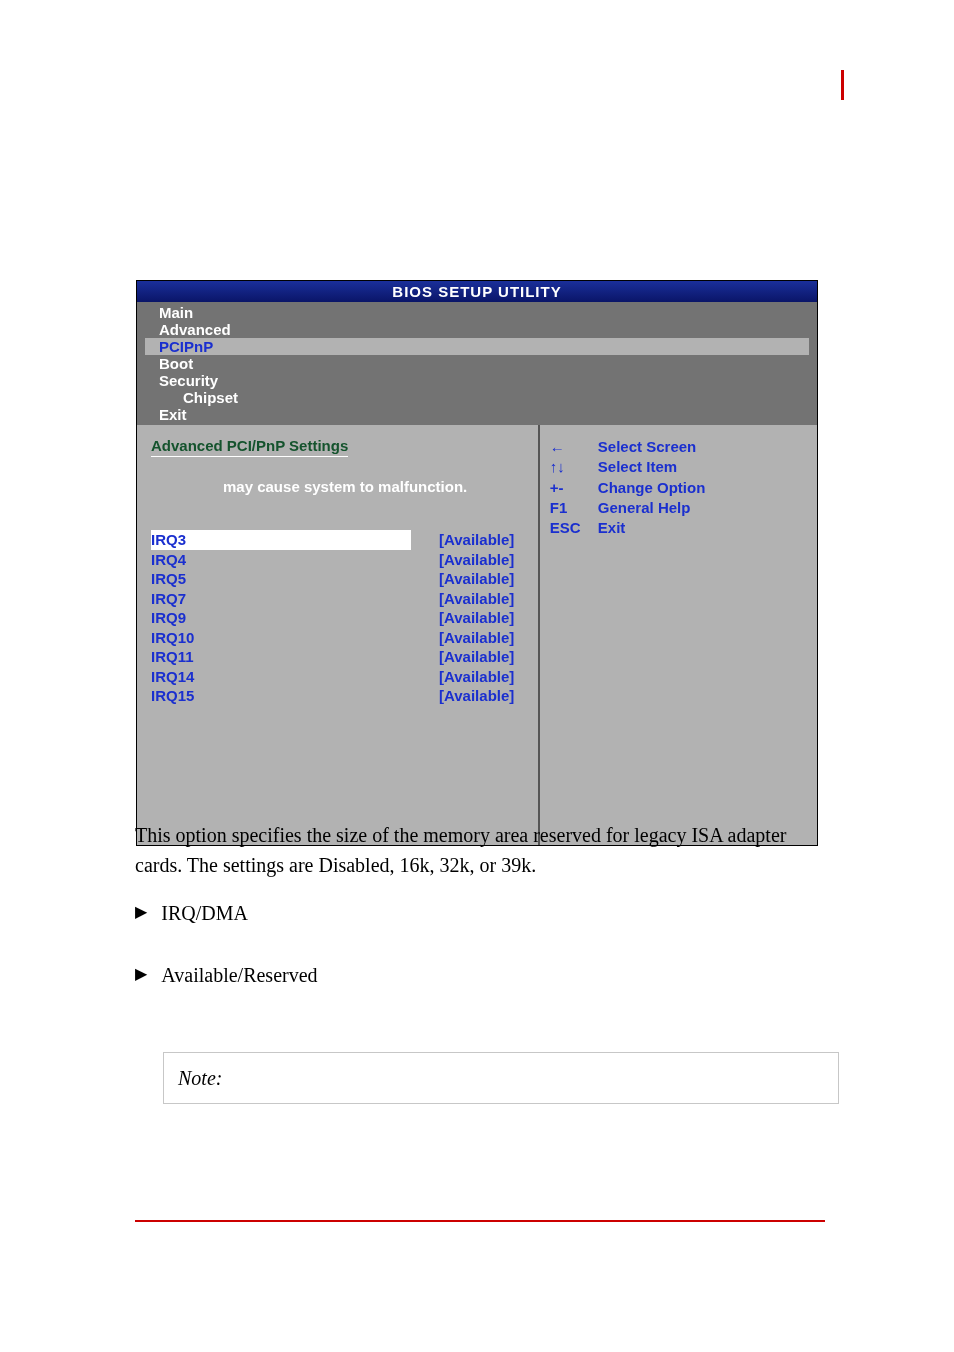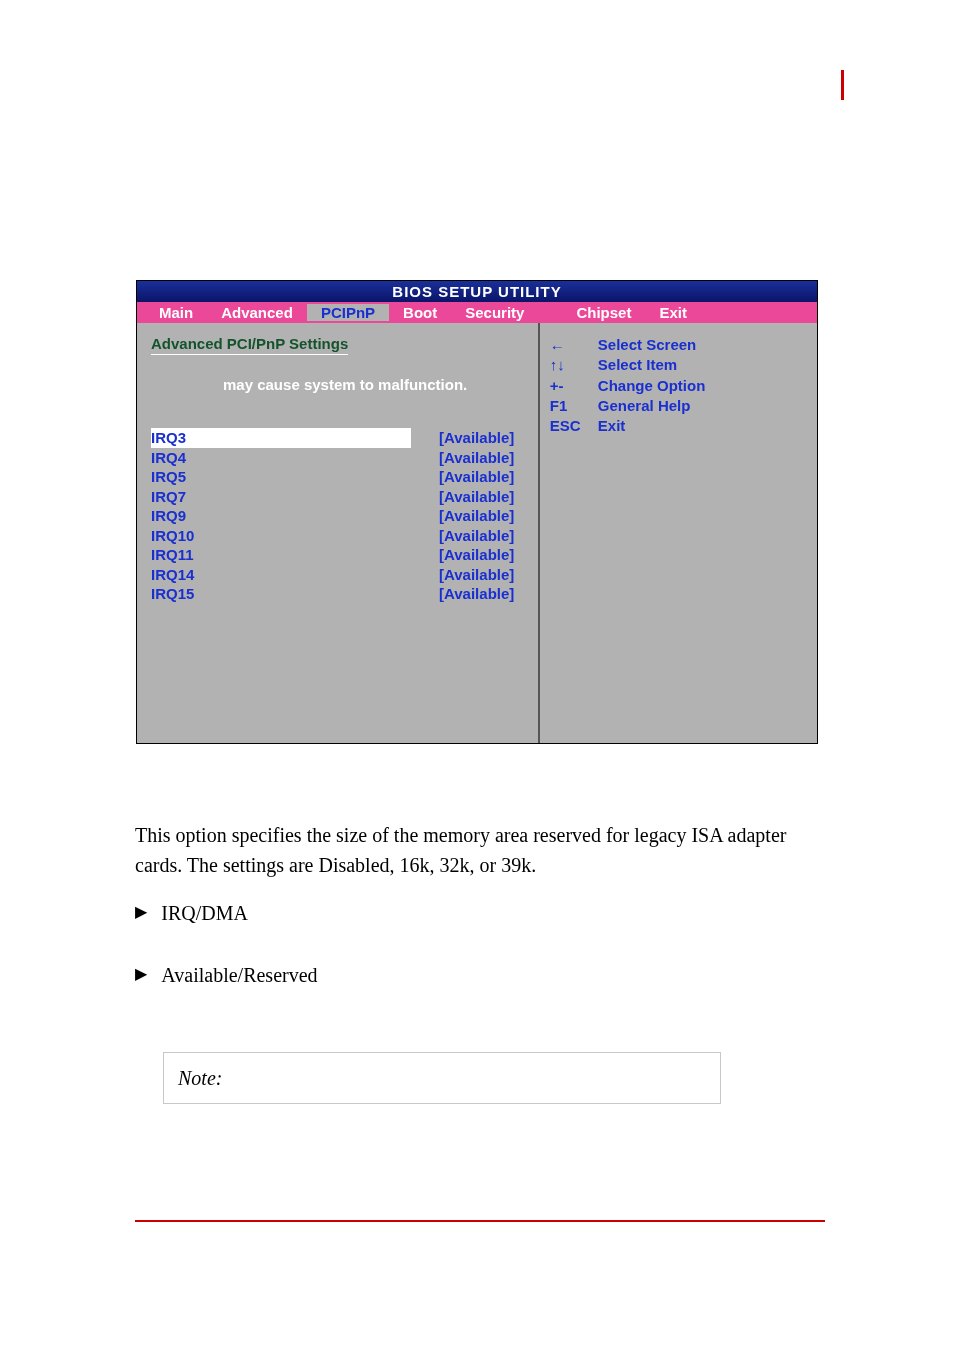--- a/index.html
+++ b/index.html
@@ -30,24 +30,25 @@
     font-weight: bold;
   }
   .bios-titlebar {
     background: linear-gradient(#1a2f9a, #0a1568);
     color: #fff;
     text-align: center;
     padding: 2px 0;
     letter-spacing: 1px;
   }
   .bios-menubar {
-    background: #ec4899;
+    background: #737373;
     color: #fff;
     display: flex;
     padding: 2px 8px;
+    flex-direction: column;
   }
   .bios-menubar span {
     padding: 0 14px;
   }
   .bios-menubar .active {
     background: #b2b2b2;
     color: #1a2fcf;
   }
   .bios-body {
     display: flex;
@@ -99,21 +100,21 @@
     line-height: 1.5;
   }
   .t1 { top: 820px; width: 680px; }
   .t2 { top: 898px; display:flex; align-items:flex-start; gap:14px; width:680px; }
   .t3 { top: 960px; display:flex; align-items:flex-start; gap:14px; width:680px; }
   .tri { font-size:16px; line-height:28px; }
   .noteblock {
     position:absolute;
     left:163px;
     top:1052px;
-    width:558px;
+    width:676px;
     border:1px solid #c7c7c7;
     padding:10px 14px;
     font-family:"Times New Roman",serif;
     font-size:20px;
     line-height:1.5;
   }
   .note-label { font-style:italic; }
   .footer-rule {
     position:absolute;
     left:135px;

